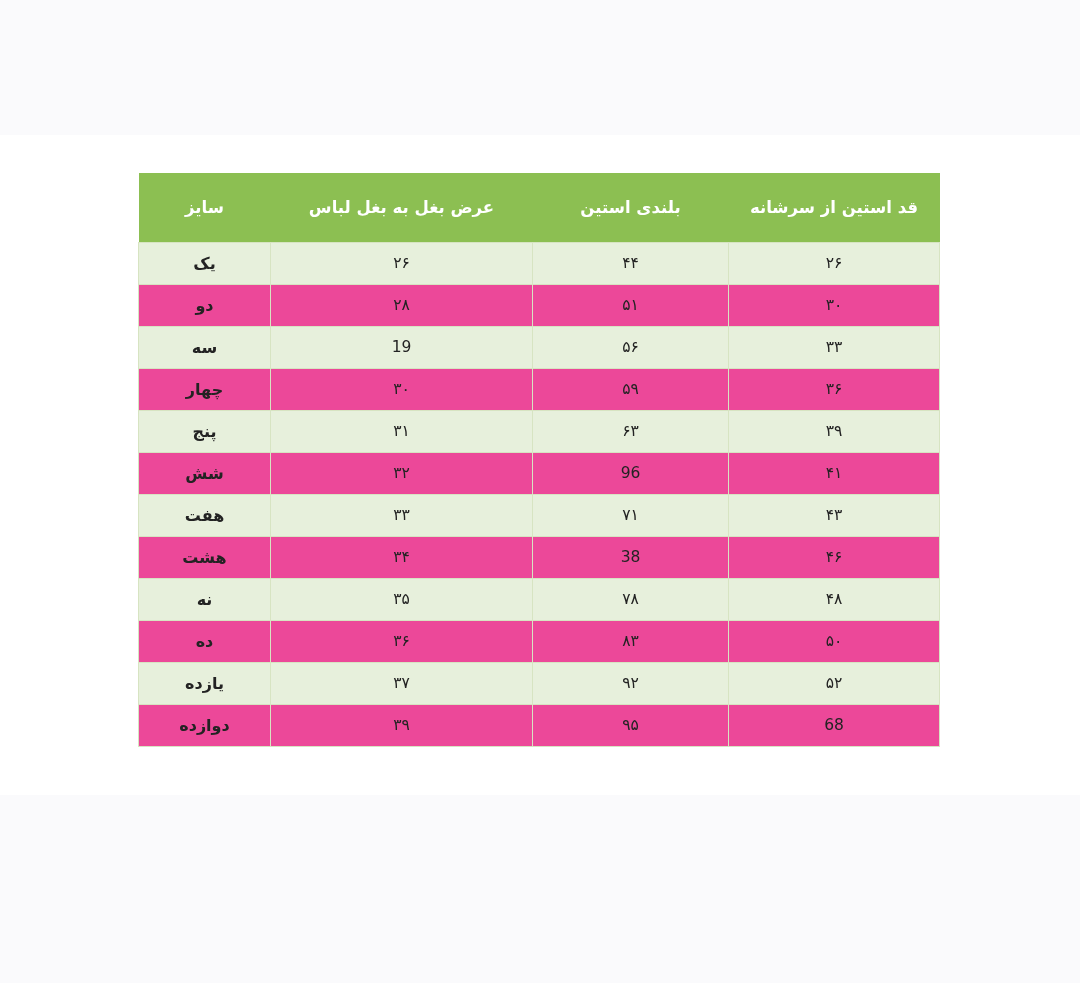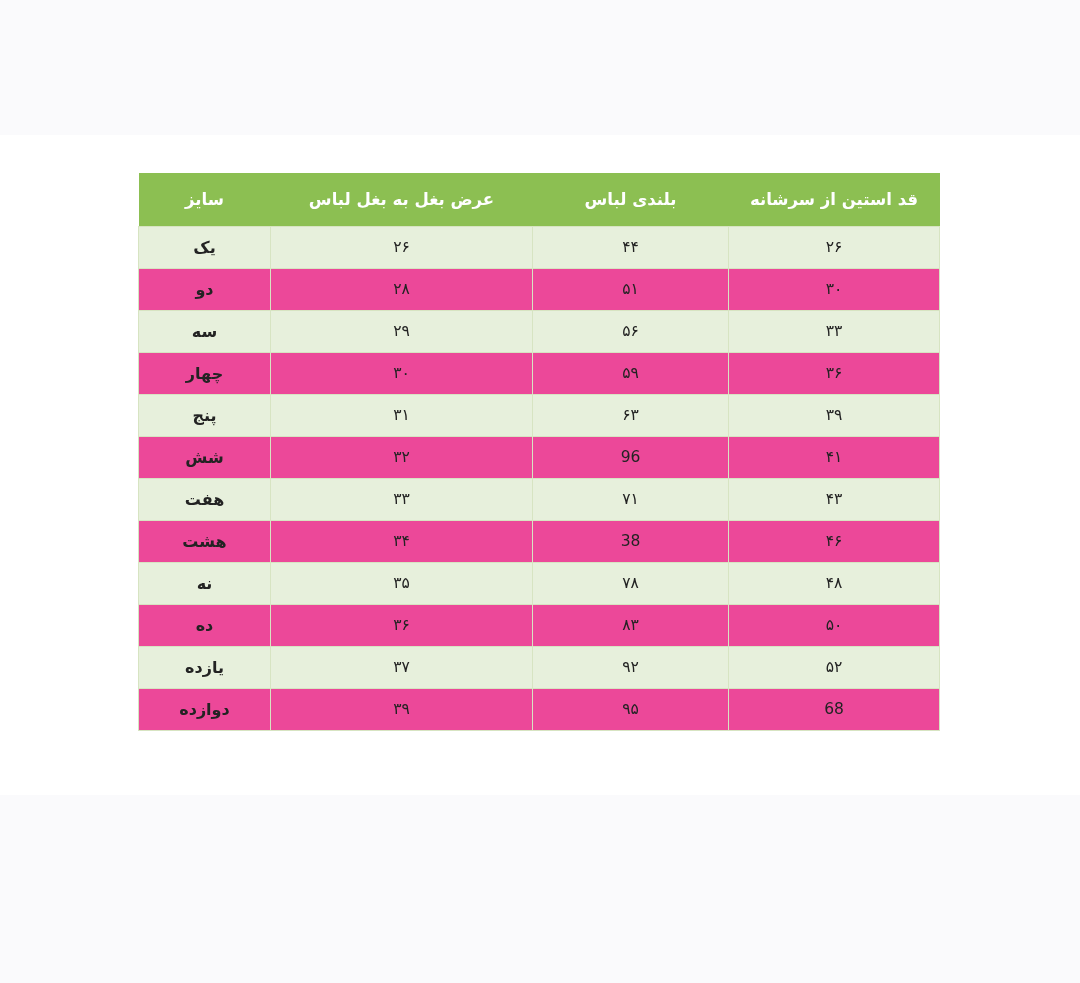--- a/index.html
+++ b/index.html
@@ -46,21 +46,21 @@
     direction: rtl;
   }
 
   table.size-table thead th {
     background: #8cbf52;
     color: #ffffff;
     font-size: 16.5px;
     font-weight: bold;
     height: 45px;
     line-height: 45px;
-    padding: 4px 14px;
+    padding: 12px 14px;
     border: none;
     text-align: center;
     white-space: nowrap;
     vertical-align: middle;
   }
 
   table.size-table tbody td {
     height: 41px;
     line-height: 41px;
     padding: 0 6px;
@@ -101,42 +101,42 @@
   <table class="size-table">
     <colgroup>
       <col class="col-sleeve">
       <col class="col-length">
       <col class="col-width">
       <col class="col-size">
     </colgroup>
     <thead>
       <tr>
         <th>قد استین از سرشانه</th>
-        <th>بلندی لباس</th>
+        <th>بلندی استین</th>
         <th>عرض بغل به بغل لباس</th>
         <th>سایز</th>
       </tr>
     </thead>
     <tbody id="table-body">
         <tr class="row-odd">
           <td>۲۶</td>
           <td>۴۴</td>
           <td>۲۶</td>
           <td class="size-cell">یک</td>
         </tr>
         <tr class="row-even">
           <td>۳۰</td>
           <td>۵۱</td>
           <td>۲۸</td>
           <td class="size-cell">دو</td>
         </tr>
         <tr class="row-odd">
           <td>۳۳</td>
           <td>۵۶</td>
-          <td>۲۹</td>
+          <td>19</td>
           <td class="size-cell">سه</td>
         </tr>
         <tr class="row-even">
           <td>۳۶</td>
           <td>۵۹</td>
           <td>۳۰</td>
           <td class="size-cell">چهار</td>
         </tr>
         <tr class="row-odd">
           <td>۳۹</td>

